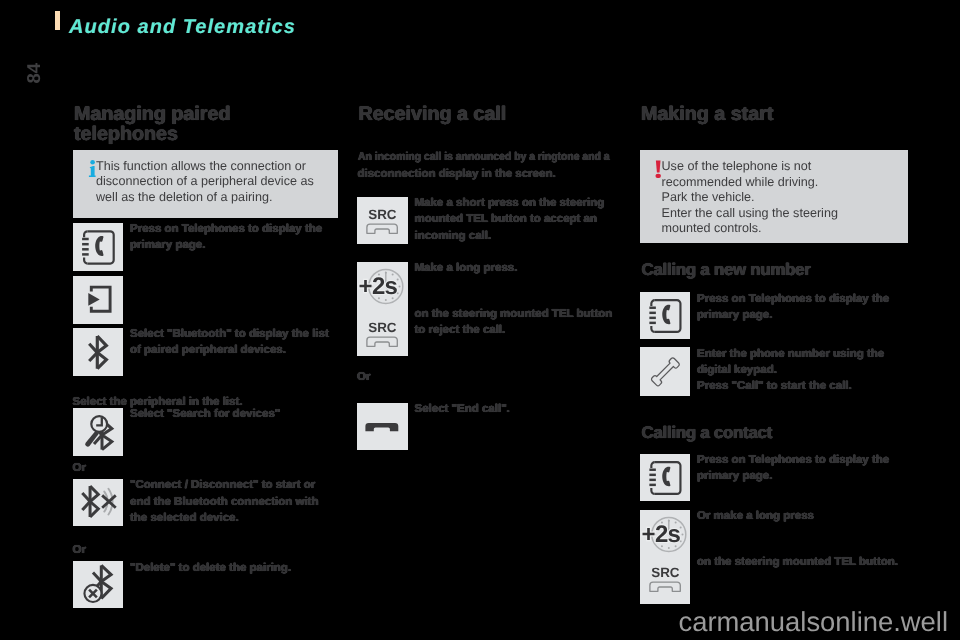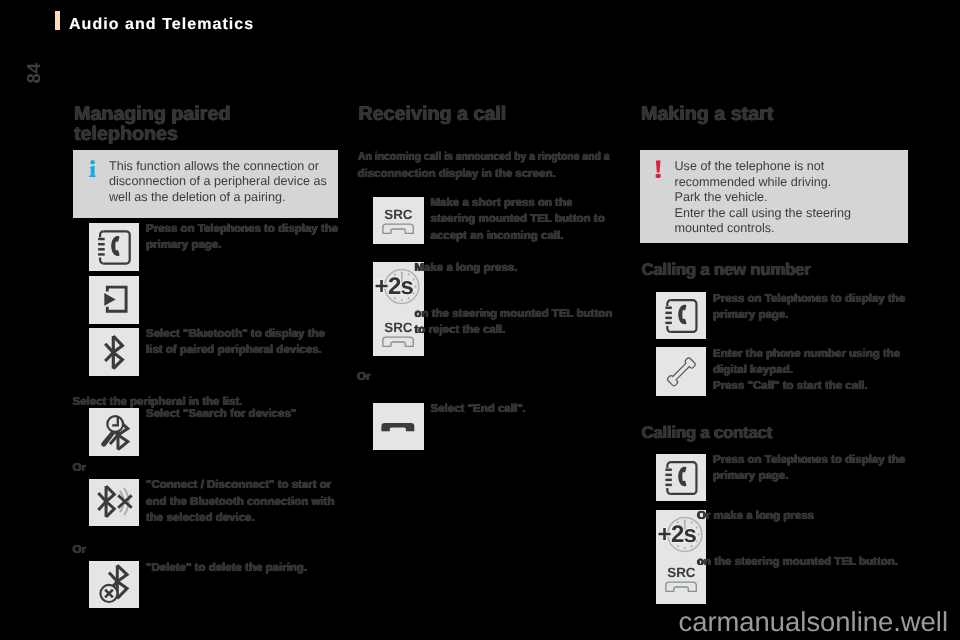--- a/index.html
+++ b/index.html
@@ -1,30 +1,30 @@
 <!DOCTYPE html>
 <html><head><meta charset="utf-8"><title>Audio and Telematics</title>
 <style>
   html,body{margin:0;padding:0;}
   body{width:960px;height:640px;background:#000;font-family:"Liberation Sans",sans-serif;overflow:hidden;text-rendering:geometricPrecision;}
   .page{position:relative;width:960px;height:640px;transform:translateZ(0);}
   .accent-bar{position:absolute;left:55px;top:11px;width:5px;height:19px;background:#fcdcb4;}
-  .header-title{position:absolute;left:69px;top:15.6px;font-size:16px;font-weight:bold;letter-spacing:1.05px;color:#ffffff;text-shadow:0 0 0.6px #3a3a3e,0.4px 0 0.4px #3a3a3e,-0.4px 0 0.4px #3a3a3e;}
+  .header-title{position:absolute;left:69px;top:15.6px;font-size:20px;font-weight:bold;letter-spacing:1.05px;color:#5eead4;text-shadow:0 0 0.6px #3a3a3e,0.4px 0 0.4px #3a3a3e,-0.4px 0 0.4px #3a3a3e;font-style:italic;}
   .page-num{position:absolute;left:27.8px;top:62.2px;width:23px;height:13.5px;font-size:18.6px;font-weight:bold;color:#3e3e40;line-height:12.9px;white-space:nowrap;transform:rotate(-90deg) translate(-21.6px,0);transform-origin:left top;}
   .col{position:absolute;}
   h2.sec{font-size:19.7px;font-weight:bold;color:#333335;margin:0;line-height:19.7px;text-shadow:0 0 0.9px #3a3a3c,0.55px 0 0.55px #3a3a3c,-0.55px 0 0.55px #3a3a3c,0 0.45px 0.55px #3a3a3c,0 -0.45px 0.55px #3a3a3c;filter:blur(0.6px);}
   h3.sub{font-size:16.8px;font-weight:bold;color:#333335;margin:0;line-height:18px;letter-spacing:-0.22px;text-shadow:0 0 0.9px #3a3a3c,0.55px 0 0.55px #3a3a3c,-0.55px 0 0.55px #3a3a3c,0 0.45px 0.55px #3a3a3c,0 -0.45px 0.55px #3a3a3c;filter:blur(0.6px);}
-  .msgbox{background:#d3d5d7;display:flex;gap:13px;box-sizing:border-box;}
+  .msgbox{background:#d3d5d7;display:flex;box-sizing:border-box;}
   .msgbox .glyph{flex:0 0 auto;width:8px;line-height:0;padding-top:1px;margin-left:-3px;}
   .sr{position:absolute;width:1px;height:1px;overflow:hidden;clip:rect(0 0 0 0);white-space:nowrap;}
   .msgbox .glyph.info{color:#18ace0;}
   .msgbox .glyph.warn{color:#d8213c;}
   .msgbox .txt{font-size:12.6px;line-height:15.6px;color:#3d3d3f;white-space:pre-line;}
   .row{display:flex;gap:7px;align-items:flex-start;}
-  .iconbox{width:50.5px;background:#e3e5e7;flex:0 0 50.5px;display:flex;flex-direction:column;align-items:center;justify-content:center;margin-left:16px;}
+  .iconbox{width:50.5px;background:#e3e5e7;flex:0 0 50.5px;display:flex;flex-direction:column;align-items:center;justify-content:center;}
   .ic{filter:blur(0.28px);}
   .rowtext{font-size:11.5px;font-weight:bold;color:#333335;line-height:16.2px;white-space:pre-line;margin-top:-1.6px;text-shadow:0 0 0.8px #3a3a3c,0.5px 0 0.5px #3a3a3c,-0.5px 0 0.5px #3a3a3c,0 0.4px 0.5px #3a3a3c,0 -0.4px 0.5px #3a3a3c;filter:blur(0.55px);}
   .plain{font-size:11.5px;font-weight:bold;color:#333335;line-height:16.2px;margin-top:-1.6px;text-shadow:0 0 0.8px #3a3a3c,0.5px 0 0.5px #3a3a3c,-0.5px 0 0.5px #3a3a3c,0 0.4px 0.5px #3a3a3c,0 -0.4px 0.5px #3a3a3c;filter:blur(0.55px);}
   .watermark{position:absolute;left:678.5px;top:608px;font-size:27.4px;color:#9b9b9b;line-height:1;}
 </style></head><body>
 
 <div class="page">
 <div class="accent-bar"></div>
 <div class="header-title">Audio and Telematics</div>
 <div class="page-num">84</div>

